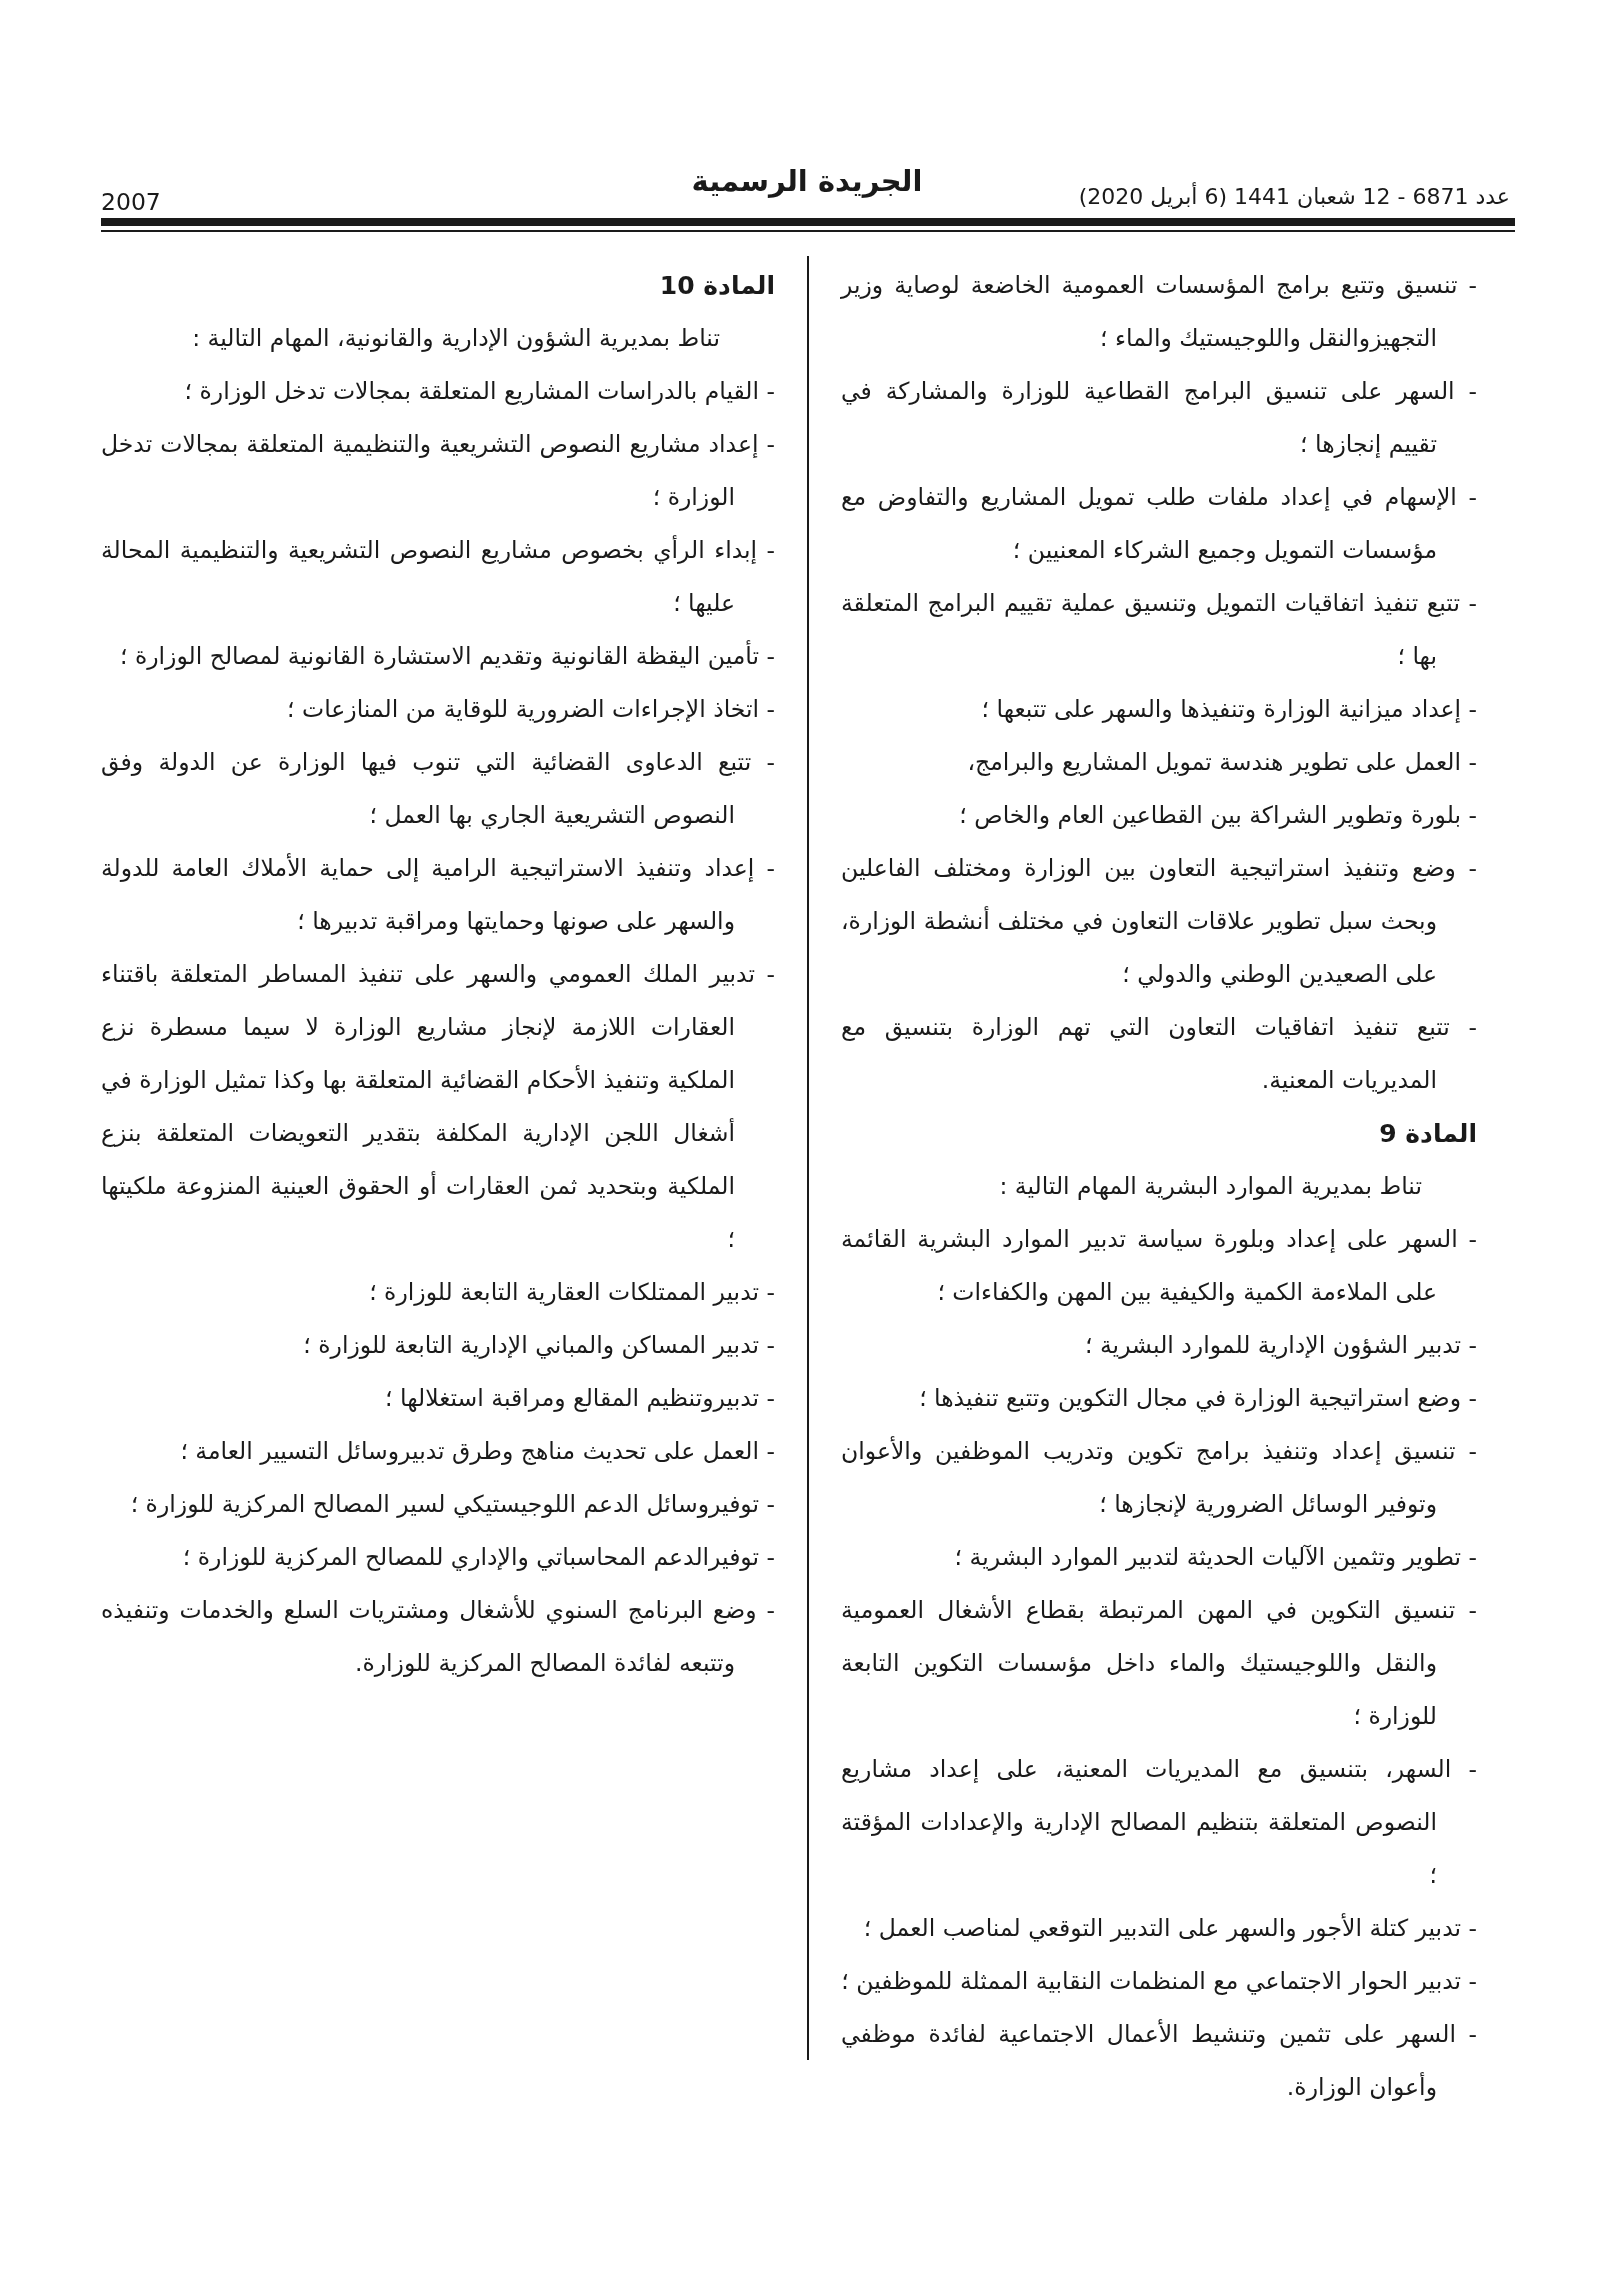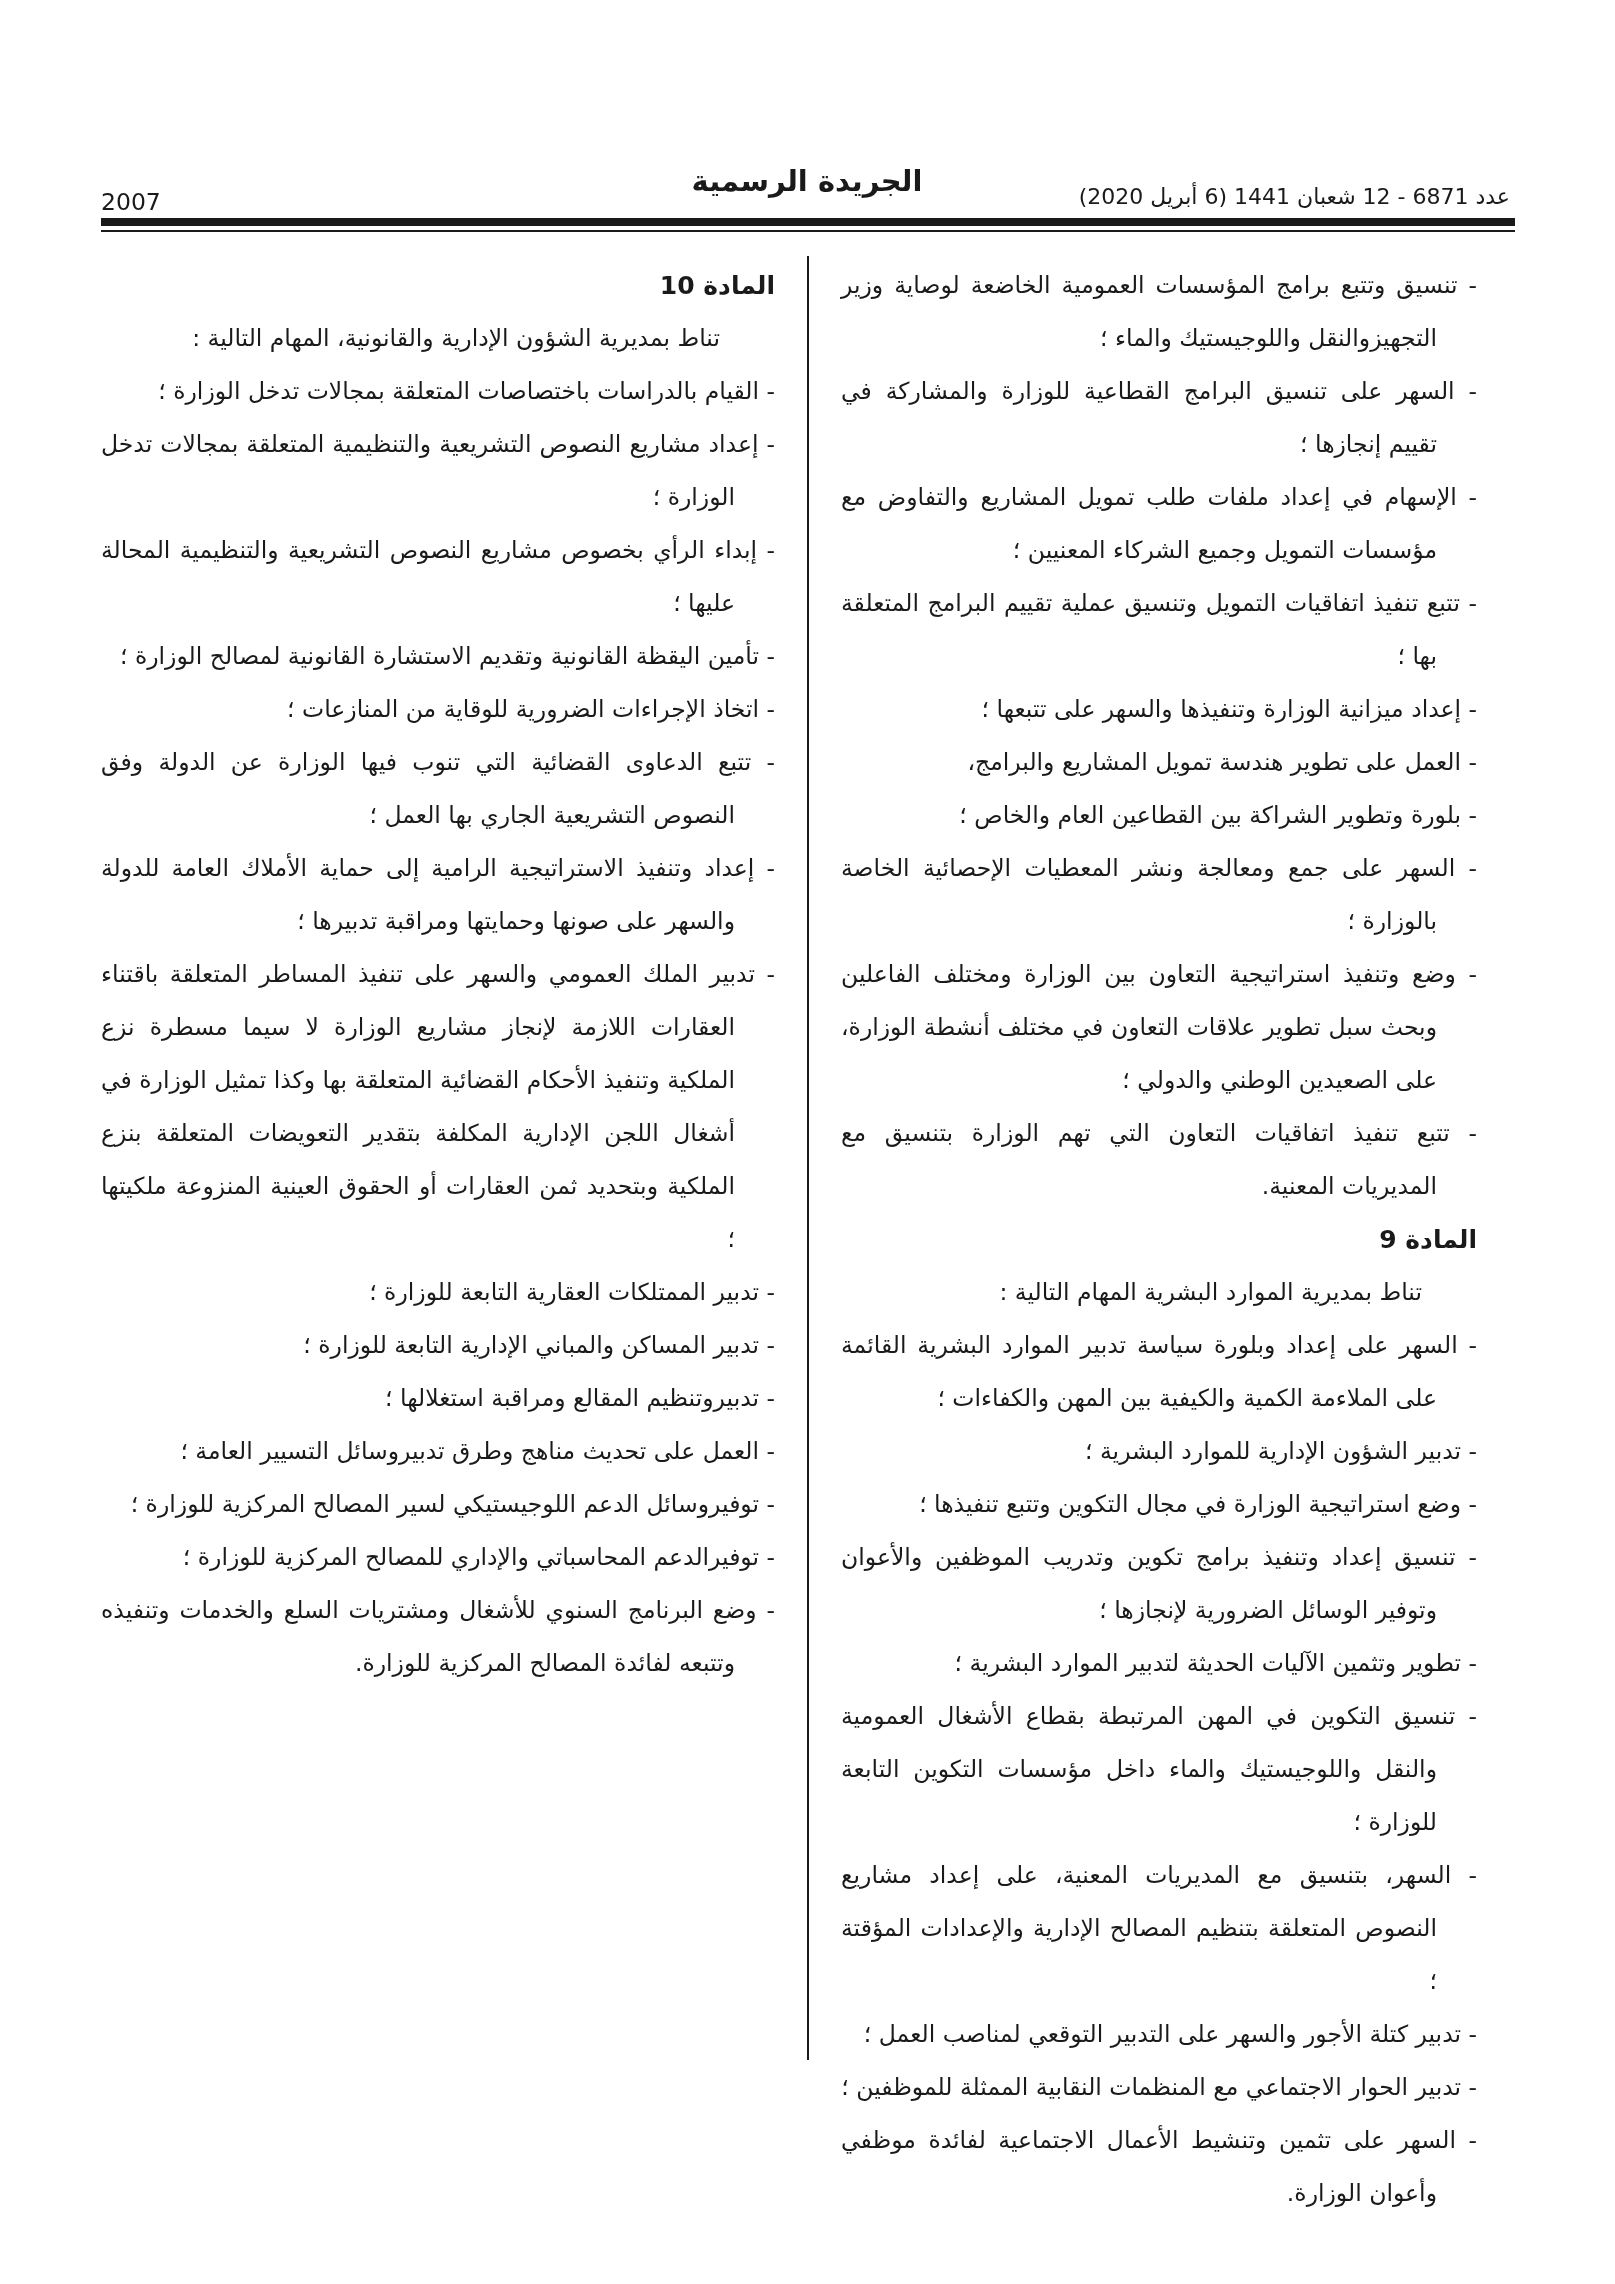--- a/index.html
+++ b/index.html
@@ -116,21 +116,20 @@
   <div class="divider"></div>
 
   <div class="col col-right">
     <p class="item">- تنسيق وتتبع برامج المؤسسات العمومية الخاضعة لوصاية وزير التجهيزوالنقل واللوجيستيك والماء ؛</p>
     <p class="item">- السهر على تنسيق البرامج القطاعية للوزارة والمشاركة في تقييم إنجازها ؛</p>
     <p class="item">- الإسهام في إعداد ملفات طلب تمويل المشاريع والتفاوض مع مؤسسات التمويل وجميع الشركاء المعنيين ؛</p>
     <p class="item">- تتبع تنفيذ اتفاقيات التمويل وتنسيق عملية تقييم البرامج المتعلقة بها ؛</p>
     <p class="item">- إعداد ميزانية الوزارة وتنفيذها والسهر على تتبعها ؛</p>
     <p class="item">- العمل على تطوير هندسة تمويل المشاريع والبرامج،</p>
     <p class="item">- بلورة وتطوير الشراكة بين القطاعين العام والخاص ؛</p>
-    <p class="item">- السهر على جمع ومعالجة ونشر المعطيات الإحصائية الخاصة بالوزارة ؛</p>
     <p class="item">- وضع وتنفيذ استراتيجية التعاون بين الوزارة ومختلف الفاعلين وبحث سبل تطوير علاقات التعاون في مختلف أنشطة الوزارة، على الصعيدين الوطني والدولي ؛</p>
     <p class="item">- تتبع تنفيذ اتفاقيات التعاون التي تهم الوزارة بتنسيق مع المديريات المعنية.</p>
 
     <h2 class="heading">المادة 9</h2>
     <p class="intro">تناط بمديرية الموارد البشرية المهام التالية :</p>
 
     <p class="item">- السهر على إعداد وبلورة سياسة تدبير الموارد البشرية القائمة على الملاءمة الكمية والكيفية بين المهن والكفاءات ؛</p>
     <p class="item">- تدبير الشؤون الإدارية للموارد البشرية ؛</p>
     <p class="item">- وضع استراتيجية الوزارة في مجال التكوين وتتبع تنفيذها ؛</p>
     <p class="item">- تنسيق إعداد وتنفيذ برامج تكوين وتدريب الموظفين والأعوان وتوفير الوسائل الضرورية لإنجازها ؛</p>
@@ -139,21 +138,21 @@
     <p class="item">- السهر، بتنسيق مع المديريات المعنية، على إعداد مشاريع النصوص المتعلقة بتنظيم المصالح الإدارية والإعدادات المؤقتة ؛</p>
     <p class="item">- تدبير كتلة الأجور والسهر على التدبير التوقعي لمناصب العمل ؛</p>
     <p class="item">- تدبير الحوار الاجتماعي مع المنظمات النقابية الممثلة للموظفين ؛</p>
     <p class="item">- السهر على تثمين وتنشيط الأعمال الاجتماعية لفائدة موظفي وأعوان الوزارة.</p>
   </div>
 
   <div class="col col-left">
     <h2 class="heading">المادة 10</h2>
     <p class="intro">تناط بمديرية الشؤون الإدارية والقانونية، المهام التالية :</p>
 
-    <p class="item">- القيام بالدراسات باختصاصات المتعلقة بمجالات تدخل الوزارة ؛</p>
+    <p class="item">- القيام بالدراسات المشاريع المتعلقة بمجالات تدخل الوزارة ؛</p>
     <p class="item">- إعداد مشاريع النصوص التشريعية والتنظيمية المتعلقة بمجالات تدخل الوزارة ؛</p>
     <p class="item">- إبداء الرأي بخصوص مشاريع النصوص التشريعية والتنظيمية المحالة عليها ؛</p>
     <p class="item">- تأمين اليقظة القانونية وتقديم الاستشارة القانونية لمصالح الوزارة ؛</p>
     <p class="item">- اتخاذ الإجراءات الضرورية للوقاية من المنازعات ؛</p>
     <p class="item">- تتبع الدعاوى القضائية التي تنوب فيها الوزارة عن الدولة وفق النصوص التشريعية الجاري بها العمل ؛</p>
     <p class="item">- إعداد وتنفيذ الاستراتيجية الرامية إلى حماية الأملاك العامة للدولة والسهر على صونها وحمايتها ومراقبة تدبيرها ؛</p>
     <p class="item">- تدبير الملك العمومي والسهر على تنفيذ المساطر المتعلقة باقتناء العقارات اللازمة لإنجاز مشاريع الوزارة لا سيما مسطرة نزع الملكية وتنفيذ الأحكام القضائية المتعلقة بها وكذا تمثيل الوزارة في أشغال اللجن الإدارية المكلفة بتقدير التعويضات المتعلقة بنزع الملكية وبتحديد ثمن العقارات أو الحقوق العينية المنزوعة ملكيتها ؛</p>
     <p class="item">- تدبير الممتلكات العقارية التابعة للوزارة ؛</p>
     <p class="item">- تدبير المساكن والمباني الإدارية التابعة للوزارة ؛</p>
     <p class="item">- تدبيروتنظيم المقالع ومراقبة استغلالها ؛</p>

